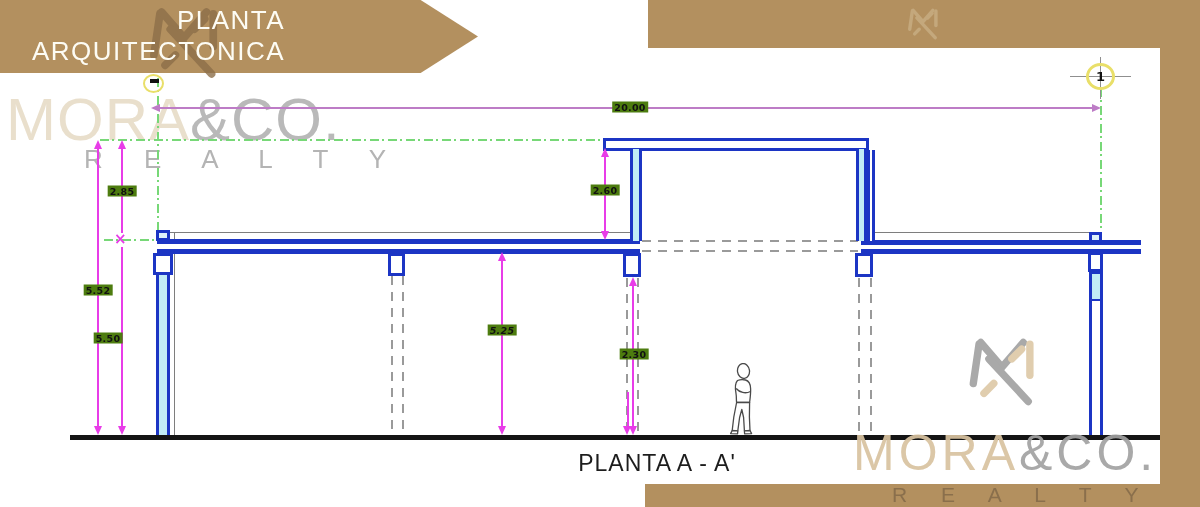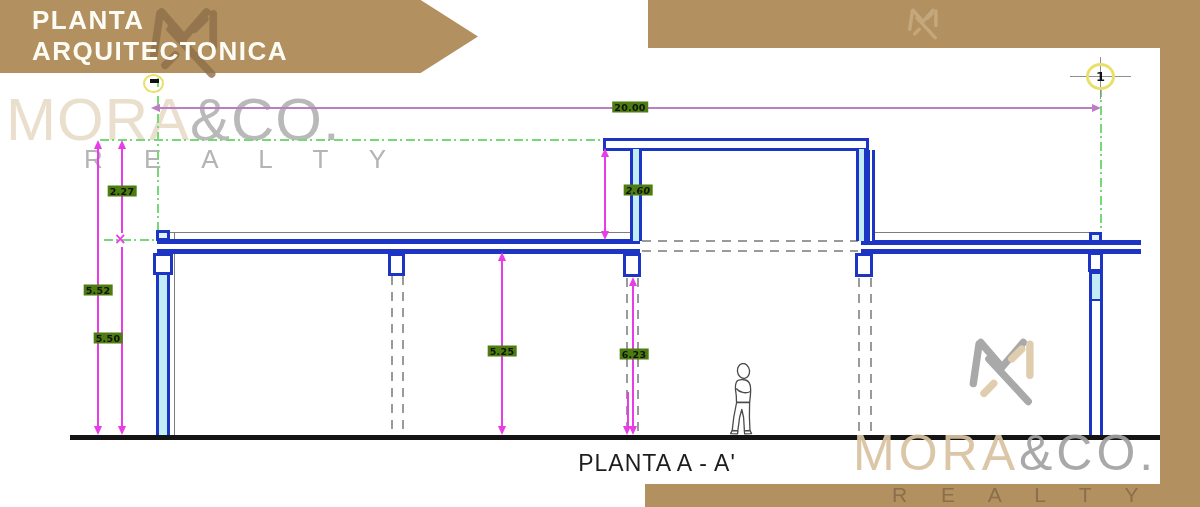--- a/index.html
+++ b/index.html
@@ -3,22 +3,22 @@
 <meta charset="utf-8">
 <style>
   html,body{margin:0;padding:0;background:#fff;}
   #canvas{position:relative;width:1200px;height:507px;background:#ffffff;overflow:hidden;
           font-family:"Liberation Sans",sans-serif;}
   .abs{position:absolute;}
   
   .brown{background:#b3905f;}
   .banner{left:0;top:0;width:478px;height:73px;background:#b3905f;
           clip-path:polygon(0 0,88% 0,100% 50%,88% 100%,0 100%);z-index:20;}
-  .banner-text{left:32px;top:5px;z-index:22;color:#fdfcf4;font-weight:bold;font-size:26px;
-               line-height:31px;letter-spacing:1.5px;}
+  .banner-text{left:32px;top:5px;z-index:22;color:#fdfcf4;font-weight:normal;font-size:26px;
+               line-height:31px;letter-spacing:1.5px;text-align:right;}
   
   .logo-big{z-index:2;font-size:60px;line-height:1;letter-spacing:1px;white-space:nowrap;}
   .logo-big .brand{color:#e9dfcc;}
   .logo-big .suffix{color:#b9b9b9;}
   .logo-tag{z-index:2;color:#b4b4b4;font-size:26px;letter-spacing:17px;white-space:nowrap;}
   .br-logo{z-index:22;font-size:50px;line-height:1;letter-spacing:4px;white-space:nowrap;opacity:.92;}
   .br-logo .brand{color:#d9c3a0;}
   .br-logo .suffix{color:#a2a2a2;}
   .br-tag{z-index:30;color:#8a6f4c;font-size:21px;letter-spacing:14px;white-space:nowrap;}
   
@@ -128,25 +128,25 @@
   <div class="abs ah a-down" style="left:498px;top:426px;"></div>
 
   <div class="abs mag-v" style="left:632px;top:285px;height:142px;"></div>
   <div class="abs ah a-up" style="left:629px;top:277px;"></div>
   <div class="abs ah a-down" style="left:629px;top:426px;"></div>
   <div class="abs mag-v" style="left:627px;top:392px;height:35px;"></div>
   <div class="abs ah a-down" style="left:623px;top:426px;"></div>
 
   <span class="abs dim" style="left:630px;top:107px;">20.00</span>
   <span class="abs dim" style="left:98px;top:290px;">5.52</span>
-  <span class="abs dim" style="left:122px;top:191px;">2.27</span>
+  <span class="abs dim" style="left:122px;top:191px;">2.85</span>
   <span class="abs dim" style="left:108px;top:338px;">5.50</span>
-  <span class="abs dim" style="left:638px;top:190px;font-style:italic;">2.60</span>
-  <span class="abs dim" style="left:502px;top:351px;">5.25</span>
-  <span class="abs dim" style="left:634px;top:354px;">6.23</span>
+  <span class="abs dim" style="left:605px;top:190px;">2.60</span>
+  <span class="abs dim" style="left:502px;top:330px;font-style:italic;">5.25</span>
+  <span class="abs dim" style="left:634px;top:354px;">2.30</span>
 
   <div class="abs bubble" style="left:143px;top:74px;width:21px;height:19px;"></div>
   <div class="abs" style="left:150px;top:79px;width:9px;height:4px;background:#111;z-index:13;"></div>
   <div class="abs ln" style="left:1070px;top:76px;width:61px;height:1px;background:#8f8f8f;"></div>
   <div class="abs ln" style="left:1100px;top:57px;width:1px;height:42px;background:#8f8f8f;"></div>
   <div class="abs bubble" style="left:1086px;top:63px;width:29px;height:27px;border-width:3px;text-align:center;color:#111;font:bold 13px 'DejaVu Sans',sans-serif;line-height:22px;">1</div>
 
   <svg class="abs" viewBox="0 0 42 74" style="left:722px;top:363px;width:42px;height:74px;z-index:11;">
     <g fill="#ffffff" stroke="#4a4a4a" stroke-width="1.3" stroke-linejoin="round">
       <ellipse cx="21.5" cy="8" rx="6" ry="7.5" transform="rotate(-8 21.5 8)"></ellipse>

